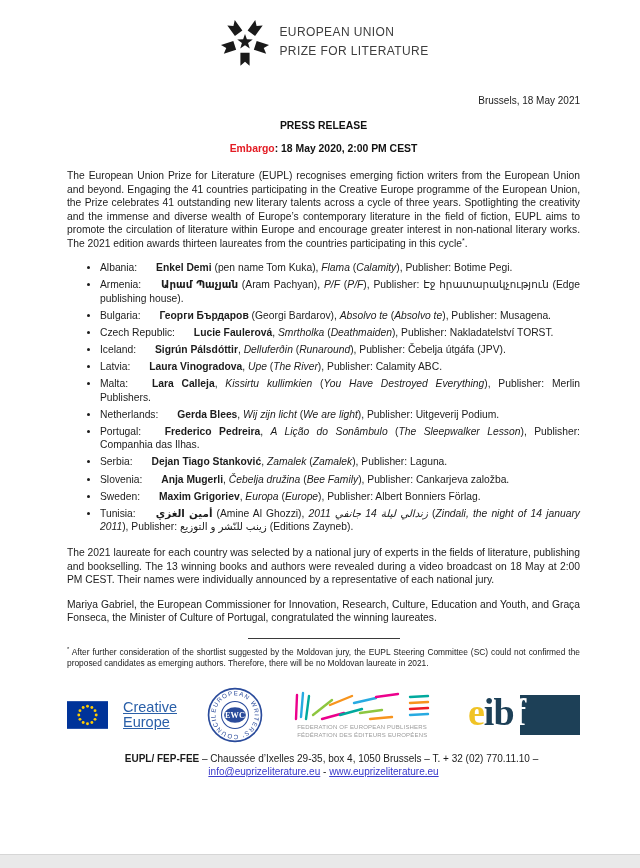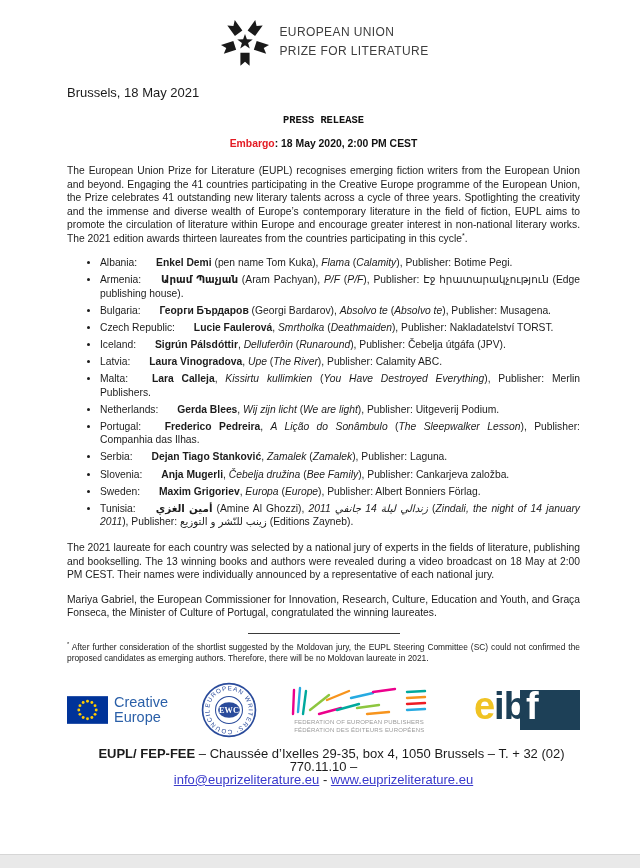--- a/index.html
+++ b/index.html
@@ -5,55 +5,55 @@
   html,body{margin:0;padding:0;background:#e9e9e9;}
   body{font-family:"Liberation Sans","DejaVu Sans",sans-serif;}
   .page{
     width:640px;height:855px;margin:0 auto;background:#ffffff;
     box-sizing:border-box;padding:8px 60px 0 67px;position:relative;overflow:hidden;
     border-bottom:1px solid #d6d6d6;
   }
   
   .brand-row{display:flex;justify-content:center;align-items:center;height:68px;}
   .brand-text{margin-left:7px;font-size:12px;letter-spacing:.4px;color:#3d3d3d;line-height:1.55;}
-  .dateline{text-align:left;font-size:13px;color:#1b1b1b;margin-top:9px;}
+  .dateline{text-align:right;font-size:10px;color:#1b1b1b;margin-top:19px;}
   .chead{text-align:center;font-weight:bold;font-size:10.4px;color:#111;}
-  .h-press{margin-top:14px;font-family:Liberation Mono, monospace;}
+  .h-press{margin-top:14px;}
   .h-title{margin-top:12px;}
   .h-embargo{margin-top:12px;}
   .embargo-label{color:#e31b23;}
   
   .bodytext{font-size:10.3px;line-height:13.6px;color:#1c1c1c;text-align:justify;}
   .intro{margin-top:15px;}
   .announce{margin-top:12px;text-align:left;}
   ul.laureates{margin:7px 0 0 0;padding-left:33px;}
   ul.laureates li{margin-bottom:3.5px;text-align:justify;}
   .b{font-weight:bold;padding-left:16px;}
   .i{font-style:italic;}
   sup{font-size:68%;line-height:0;}
   .para-selection{margin-top:12px;}
   .para-congrats{margin-top:11px;}
   
   .footnote-rule{margin-top:13px;width:152px;border:0;border-top:1px solid #3a3a3a;}
   .footnote{margin-top:3px;font-size:8.4px;line-height:11px;color:#222;text-align:justify;}
   
   .logos-row{margin-top:15px;display:flex;align-items:center;justify-content:space-between;height:62px;}
   .ce-logo{display:flex;align-items:center;}
-  .ce-text{margin-left:6px;font-size:14.5px;color:#2a5fa8;line-height:1.05;}
+  .ce-text{margin-left:15px;font-size:14.5px;color:#2a5fa8;line-height:1.05;text-decoration:underline;}
   .fep-logo{display:flex;flex-direction:column;align-items:center;}
   .fep-caption{font-size:6px;color:#9a9a9a;line-height:1.35;text-align:left;letter-spacing:.2px;}
   .eibf-logo{position:relative;width:118px;height:44px;}
   .eibf-block{position:absolute;right:0;top:2px;width:60px;height:40px;background:#1d4057;}
-  .eibf-text{position:absolute;left:12px;top:-3px;font-family:Liberation Sans, sans-serif;
+  .eibf-text{position:absolute;left:6px;top:-3px;font-family:Liberation Serif, serif;
     font-weight:bold;font-size:38px;letter-spacing:-1px;}
   .eibf-e{color:#f0c324;}
   .eibf-i,.eibf-b{color:#1d4057;}
   .eibf-f{color:#ffffff;}
   
-  .footer{margin-top:6px;text-align:center;font-size:13px;line-height:13px;color:#1b1b1b;}
+  .footer{margin-top:6px;text-align:center;font-size:10px;line-height:13px;color:#1b1b1b;}
   .footer a{color:#3a3acb;text-decoration:underline;}
 </style>
 </head>
 <body>
 
 <div class="page">
 
   <div class="brand-row">
     <svg width="54" height="56" viewBox="0 0 100 100">
       <g transform="translate(50,50)" fill="#1a1a1a">

